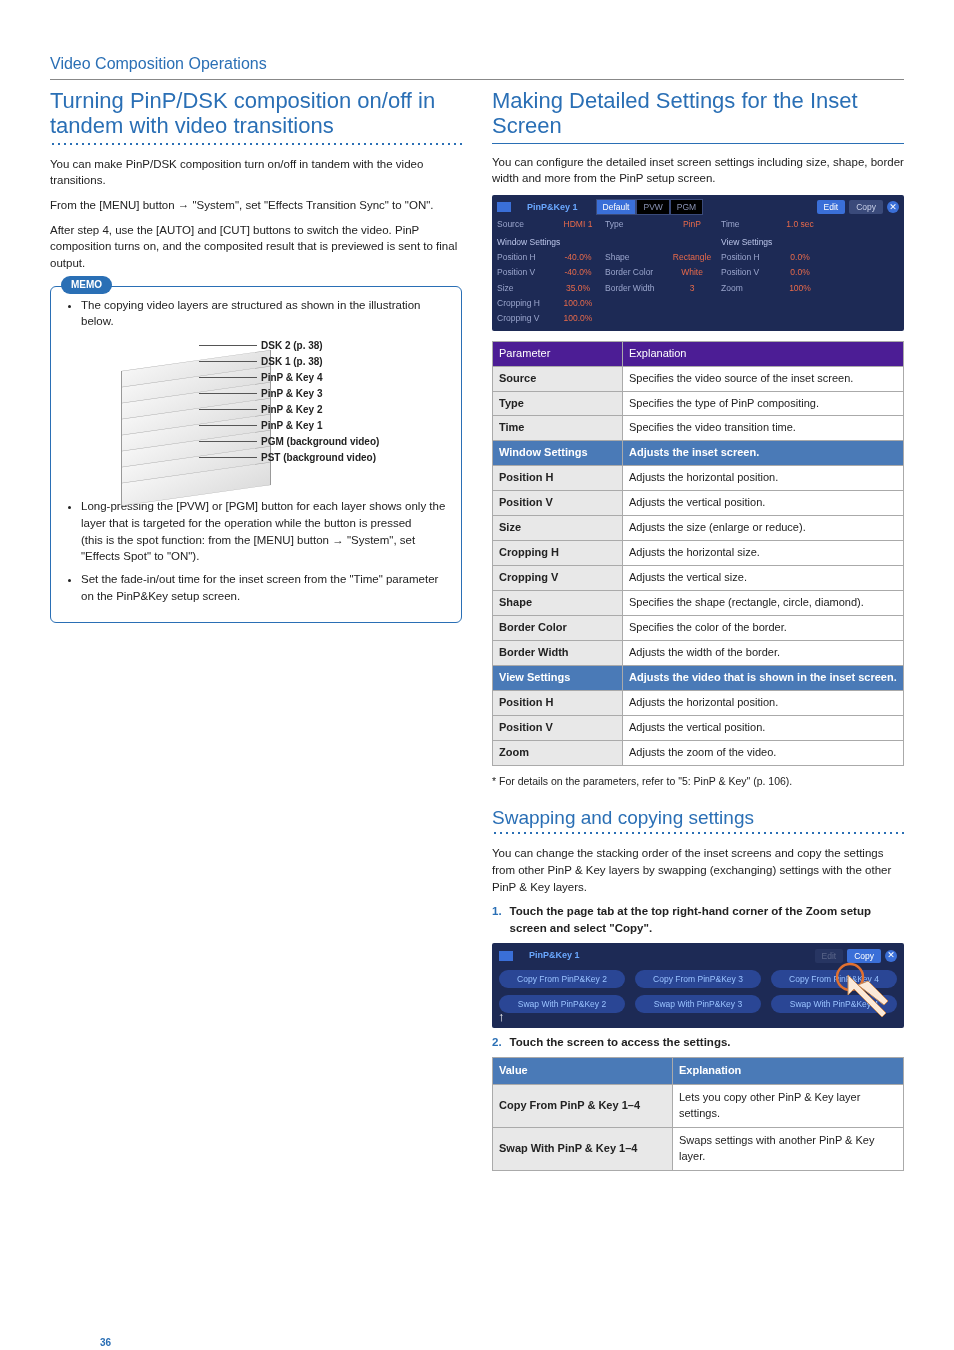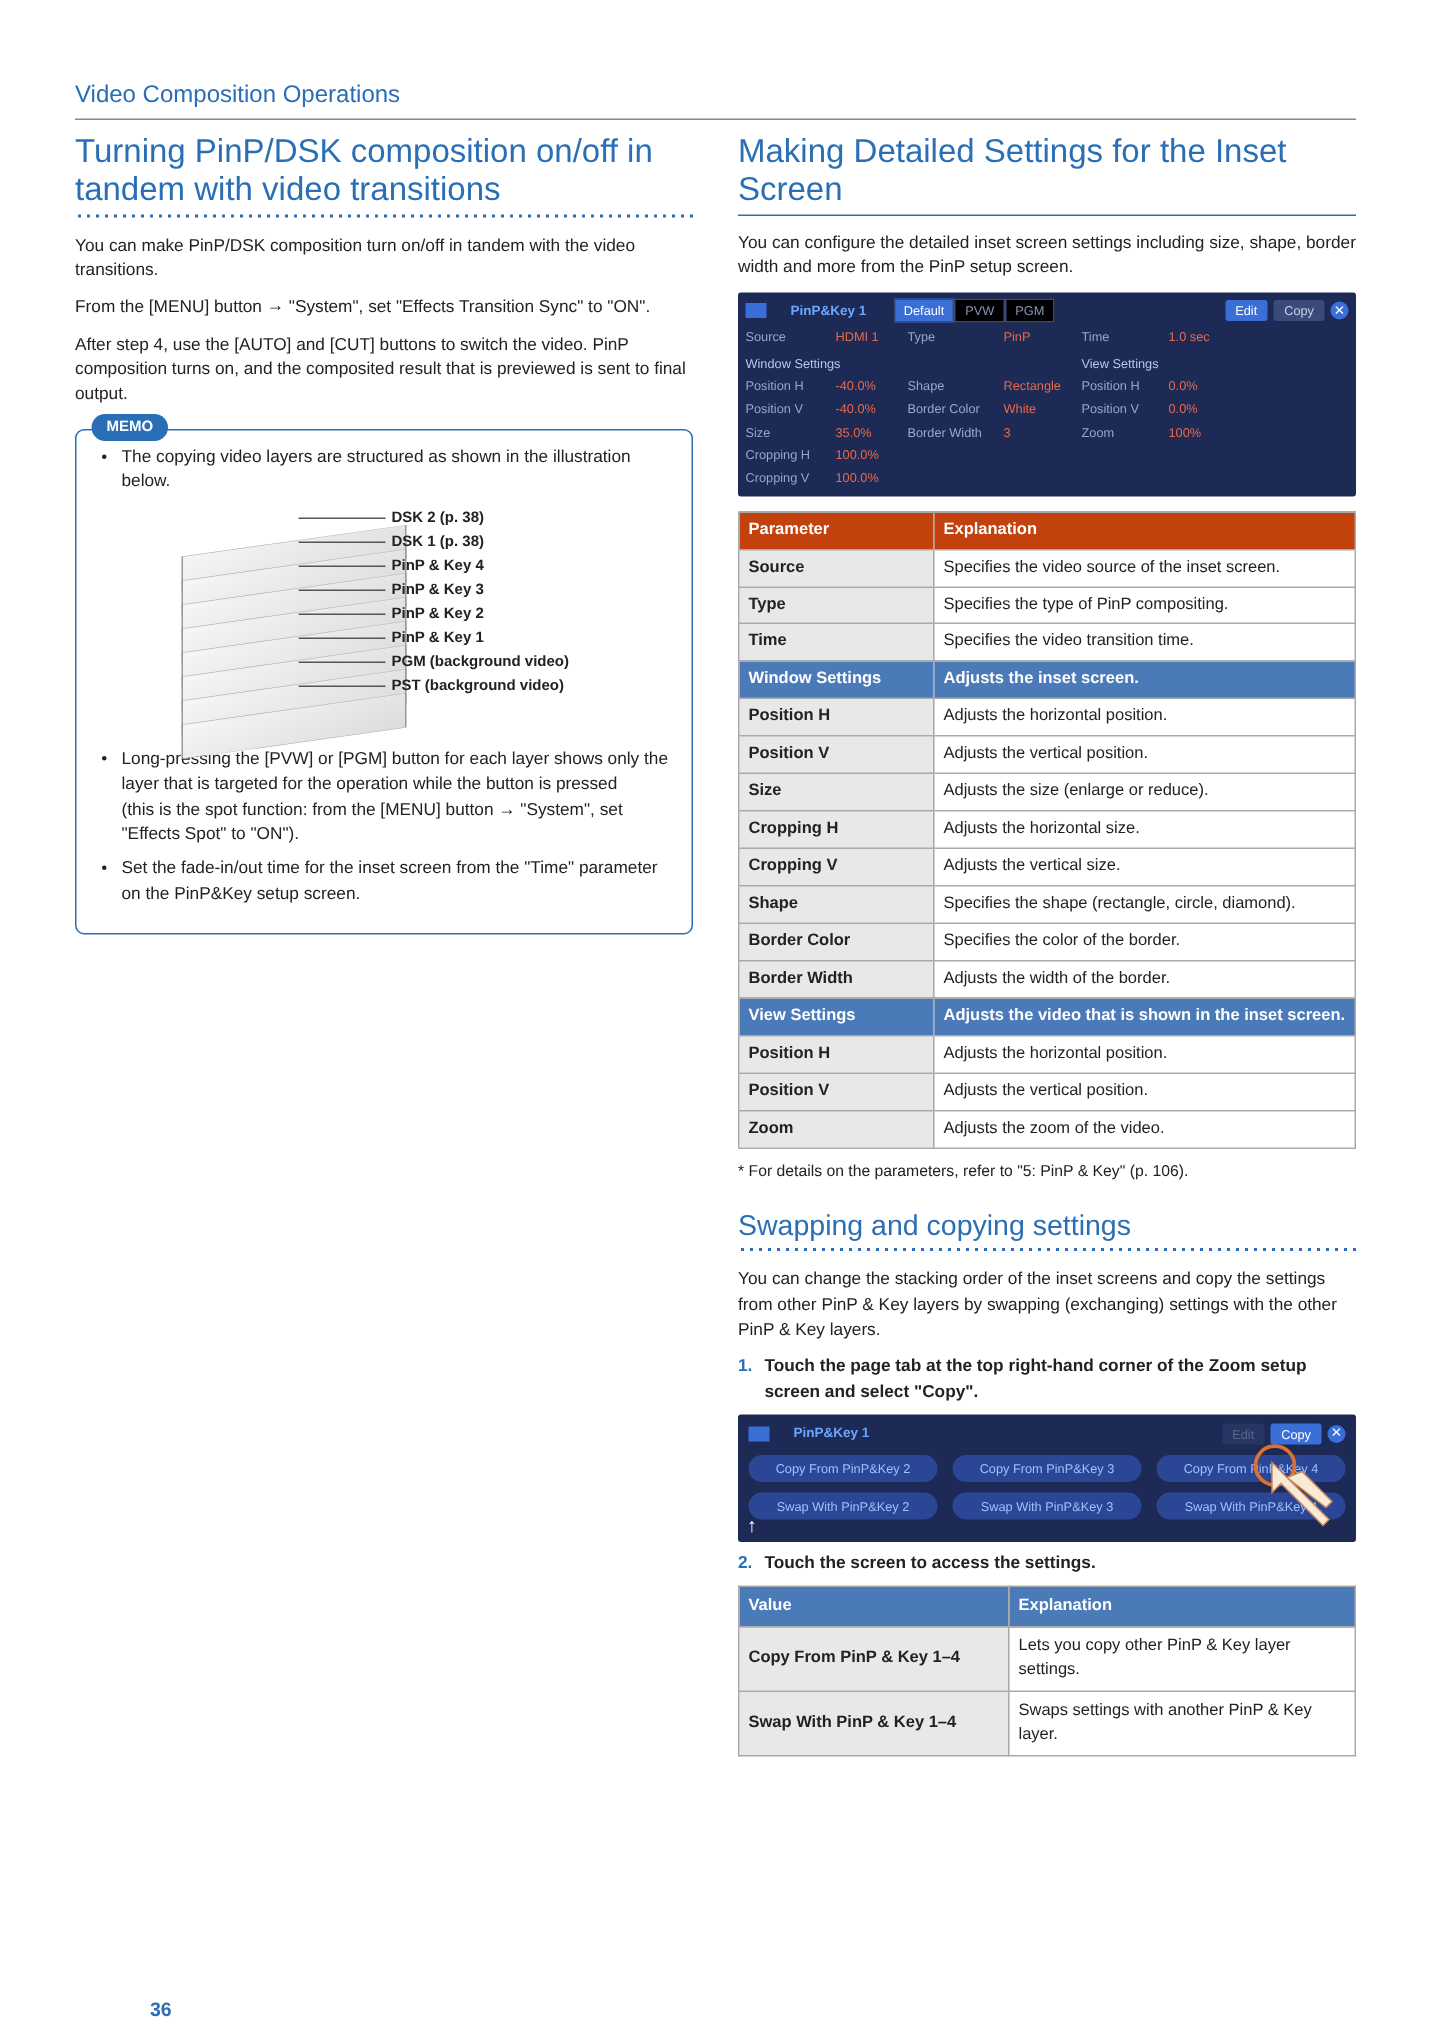--- a/index.html
+++ b/index.html
@@ -26,41 +26,41 @@
   .ui-tabs { display:inline-flex; margin-left:2px; }
   .ui-tab { padding:1px 6px; border:1px solid #3a4a7a; font-size:8.5px; }
   .ui-tab.on { background:#3a6fd8; color:#fff; }
   .ui-tab.off { background:#000000; color:#8a93b5; }
   .ui-right { margin-left:auto; display:flex; gap:4px; align-items:center;}
   .ui-btn { padding:1px 7px; background:#3a4a7a; color:#c8d0e8; font-size:8.5px; border-radius:2px; }
   .ui-btn.on { background:#3a6fd8; color:#fff;}
   .ui-x { width:12px;height:12px;border-radius:50%;background:#3a6fd8;display:inline-flex;align-items:center;justify-content:center;color:#fff;font-size:9px;}
   .ui-grid { display:grid; grid-template-columns: 54px 42px 58px 46px 52px 42px; gap:3px 6px; font-size:8.5px;}
   .ui-grid .lab { color:#9aa5cc;}
-  .ui-grid .val { color:#e86a4a; text-align:left;}
+  .ui-grid .val { color:#e86a4a; text-align:center;}
   .ui-grid .hdr { color:#bac4e8; grid-column: span 2; font-size:8.5px; padding-top:2px;}
   .param-table { width:100%; border-collapse:collapse; font-size:11px; margin-top:6px; }
   .param-table th, .param-table td { border:1px solid #aaa; padding:4px 6px; text-align:left; }
-  .param-table .thead th { background:#c2410c; color:#fff; font-weight:bold; }
+  .param-table .thead th { background:#4c1d95; color:#fff; font-weight:normal; }
   .param-table .sect td { background:#4a7ab7; color:#fff; font-weight:bold; }
   .param-table .pcell { background:#e8e8e8; font-weight:bold; width:130px;}
   .footnote { font-size:10.5px; margin-top:8px; }
   .step-row { display:flex; gap:8px; margin:6px 0 4px 0; font-size:11.5px; }
   .step-num { color:#2a6fb5; font-weight:bold; }
   .step-txt { font-weight:bold; flex:1; }
   .ui-mock2 { background:#1d2a55; border-radius:2px; color:#c8d0e8; font-size:9px; padding:6px 7px 8px 7px; margin:6px 0; position:relative; }
   .pillrow { display:flex; gap:10px; margin:7px 0; }
   .pill { flex:1; background:#2a4695; text-align:center; color:#9ac3ff; font-size:8.5px; padding:3px 0; border-radius:10px; }
   .hand { position:absolute; right:10px; top:18px; }
   .hand svg { width:60px; height:60px; }
   .val-table { width:100%; border-collapse:collapse; font-size:11px; margin-top:6px; }
   .val-table th, .val-table td { border:1px solid #aaa; padding:5px 6px; text-align:left; }
   .val-table th { background:#4a7ab7; color:#fff; font-weight:bold; }
   .val-table .vcell { background:#e8e8e8; font-weight:bold; width:180px; }
-  .page-num { position:absolute; bottom:22px; left:50px; font-size:13px; font-weight:bold; color:#2a6fb5; }
+  .page-num { position:absolute; bottom:22px; left:50px; font-size:10px; font-weight:bold; color:#2a6fb5; }
   .page-wrap { position:relative; min-height:1320px; }
   .back-arrow { position:absolute; left:6px; bottom:2px; font-size:13px; color:#fff; }
 </style>
 </head>
 <body>
 <div class="page-wrap">
 
 <div class="header-bar">Video Composition Operations</div>
 
 <div class="columns">

